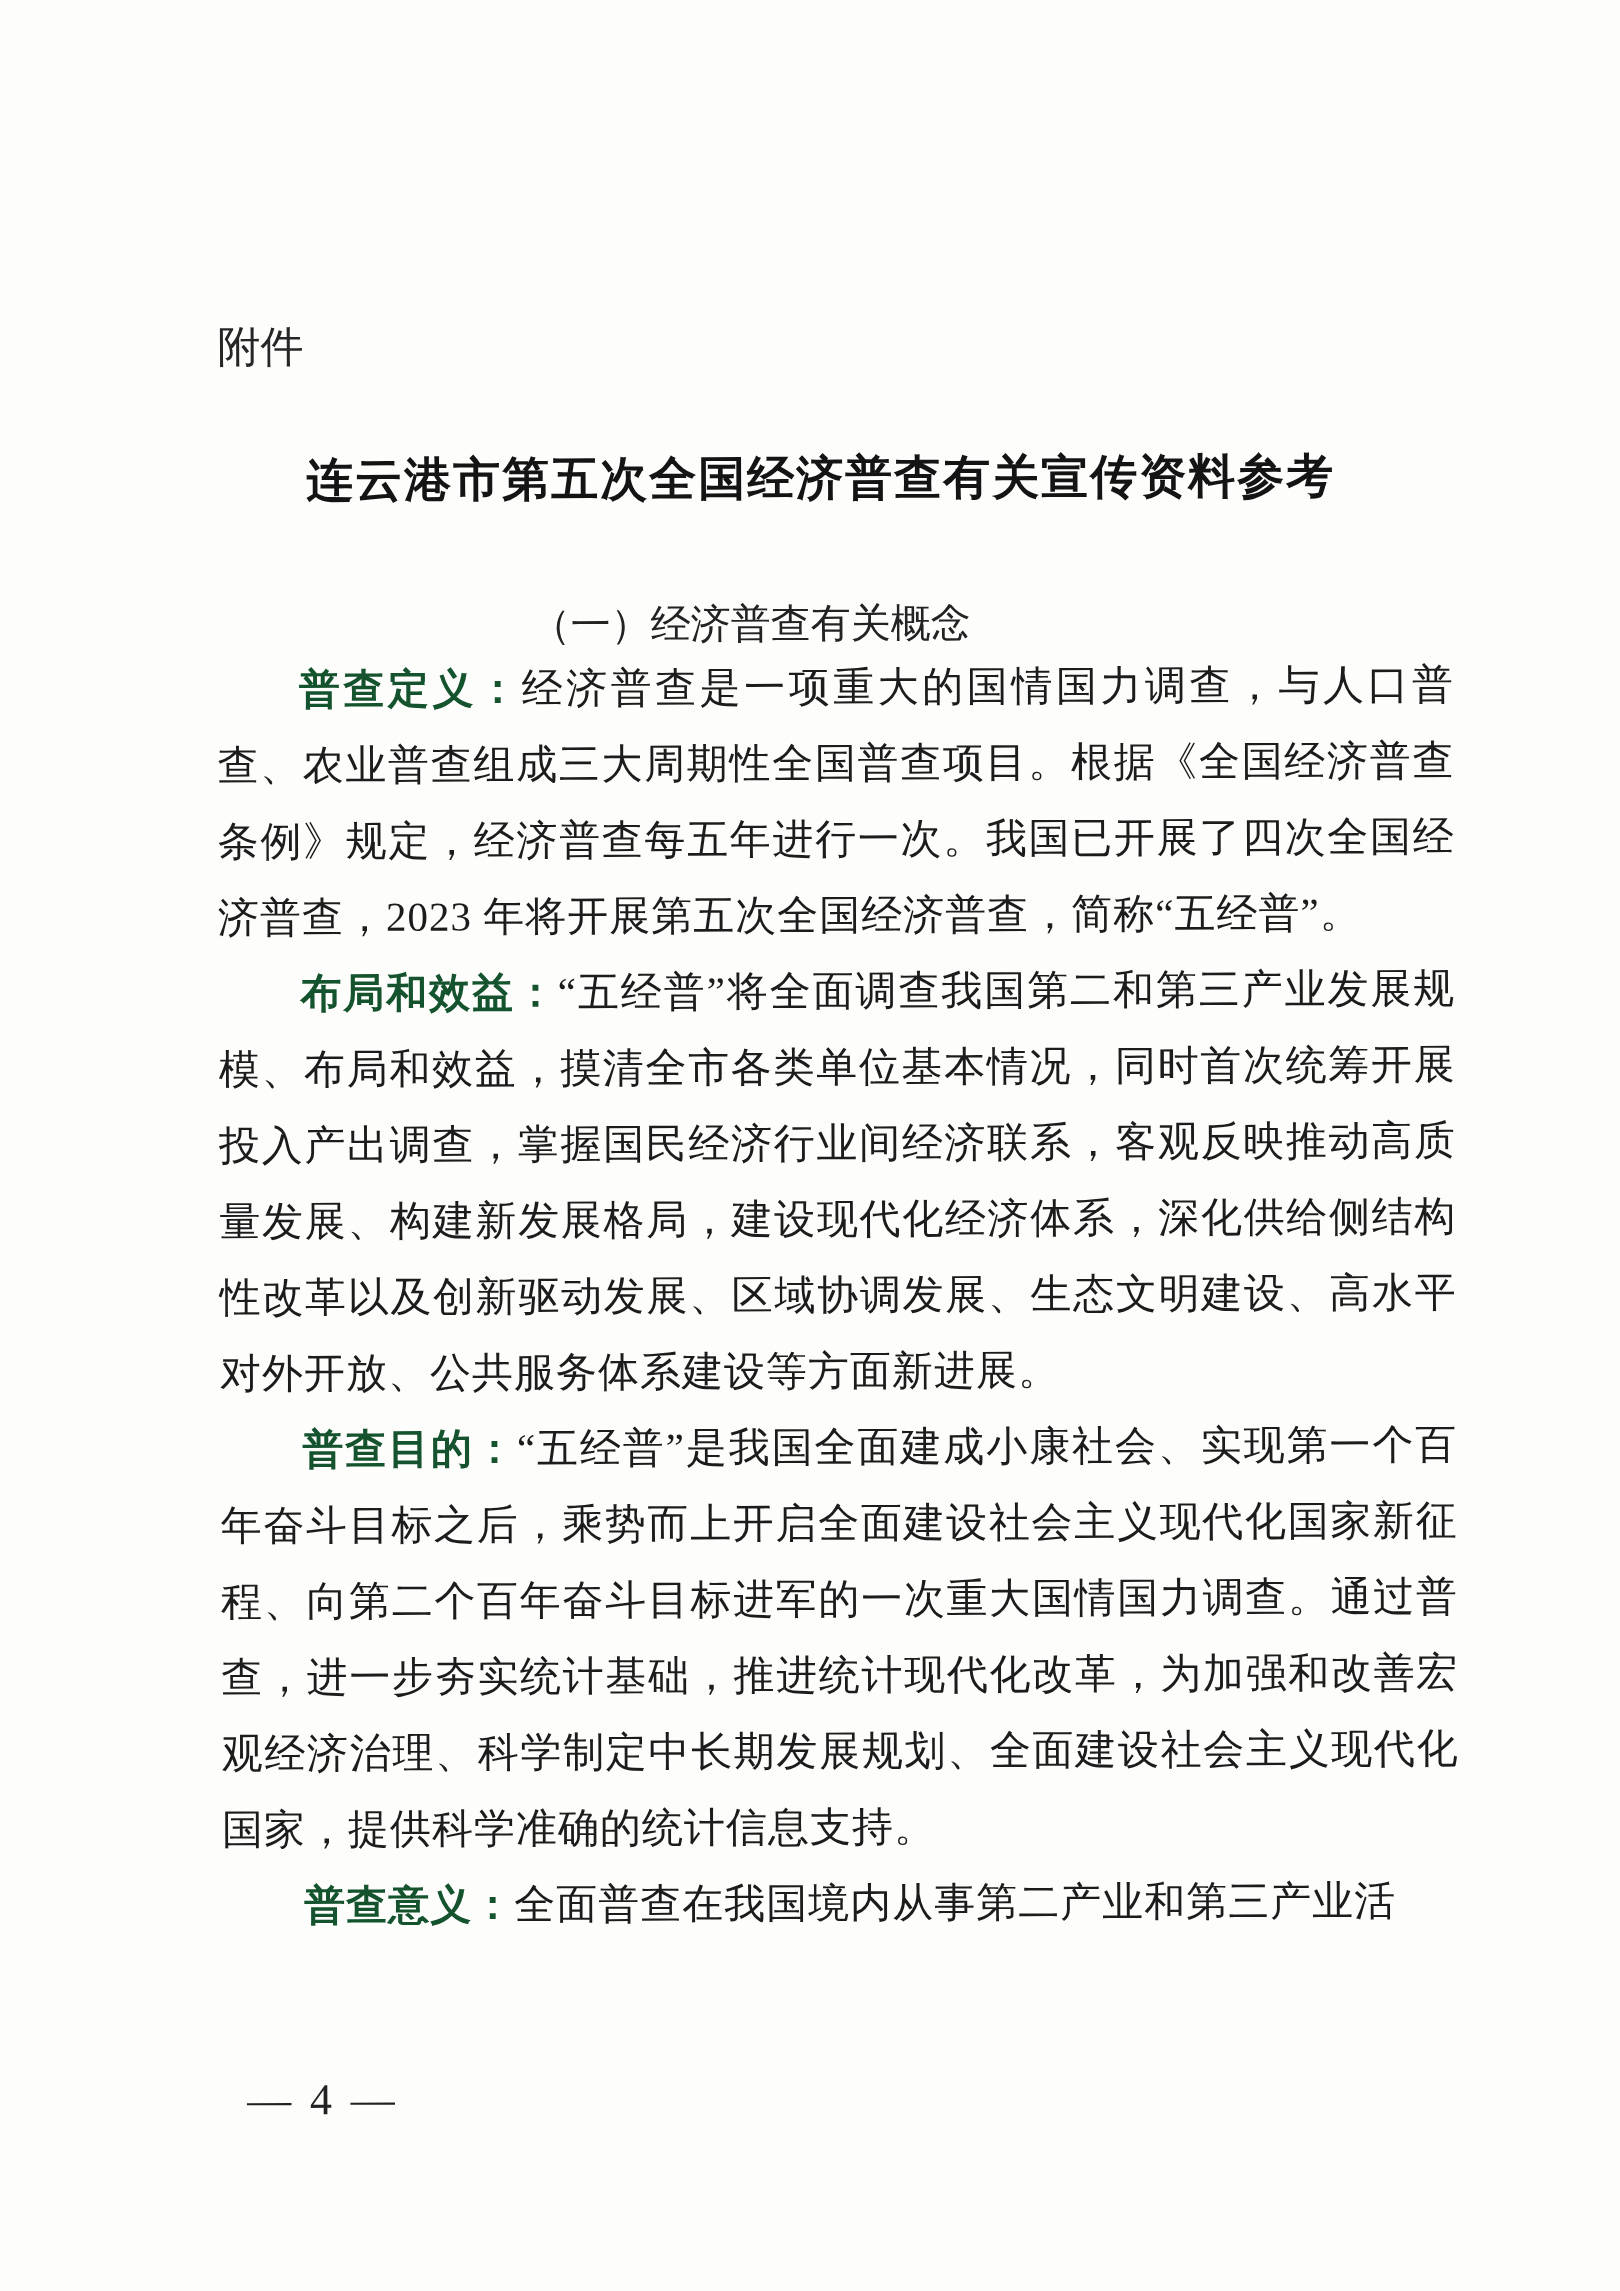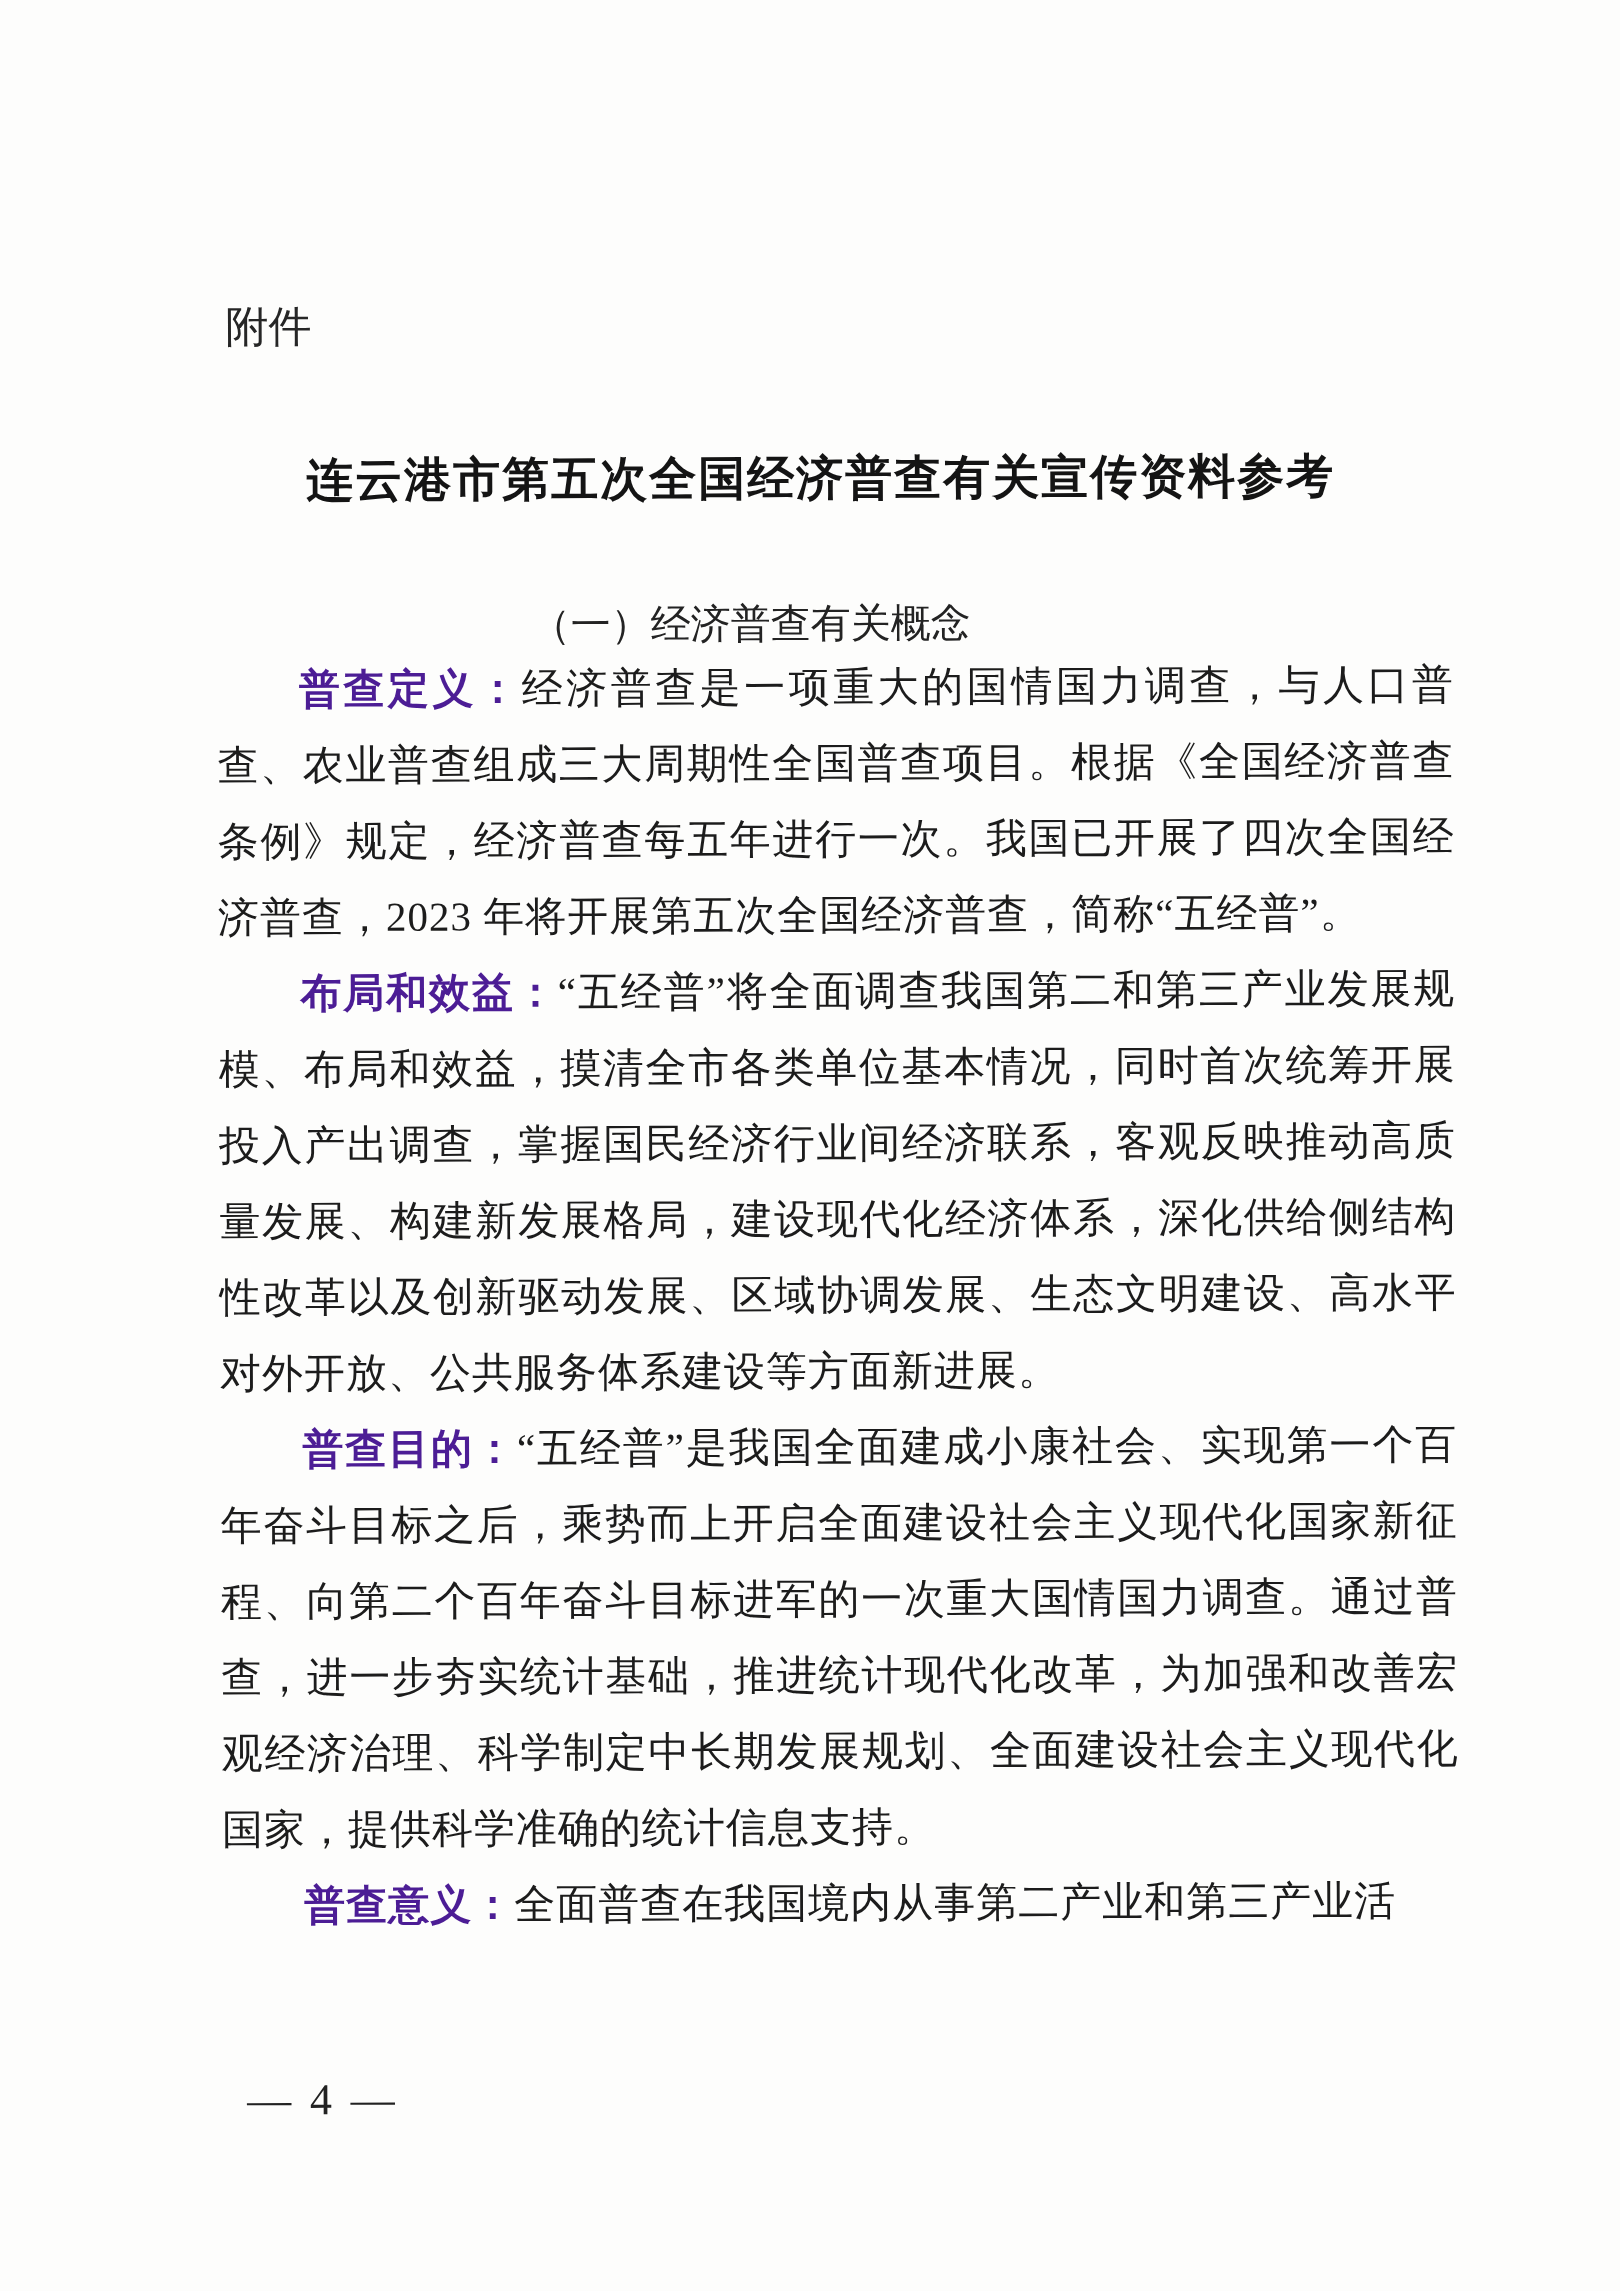--- a/index.html
+++ b/index.html
@@ -21,26 +21,25 @@
     color: #1f1f1f;
   }
   .content {
     position: absolute;
     inset: 0;
     transform: rotate(-0.25deg);
   }
   .attachment {
     position: absolute;
     left: 221px;
-    top: 300px;
+    top: 320px;
     font-family: "Liberation Sans", sans-serif;
     font-size: 43px;
     line-height: 49px;
     color: #262626;
-    margin-left: 8px;
   }
   .doc-title {
     position: absolute;
     top: 451px;
     left: 0;
     width: 100%;
     text-align: center;
     transform: translateX(13.7px);
     font-family: "Liberation Serif", serif;
     font-weight: 700;
@@ -73,21 +72,21 @@
     font-family: "Liberation Serif", serif;
     font-size: 41px;
     line-height: 76px;
     letter-spacing: 1px;
     text-align: justify;
     color: #1c1c1c;
   }
   .body-block p .lead {
     font-family: "Liberation Sans", sans-serif;
     font-weight: 700;
-    color: #4c1d95;
+    color: #14532d;
   }
   .page-number {
     position: absolute;
     left: 243px;
     top: 2070px;
     font-family: "Liberation Serif", serif;
     font-size: 44px;
     line-height: 55px;
     letter-spacing: 3.9px;
     color: #222;

